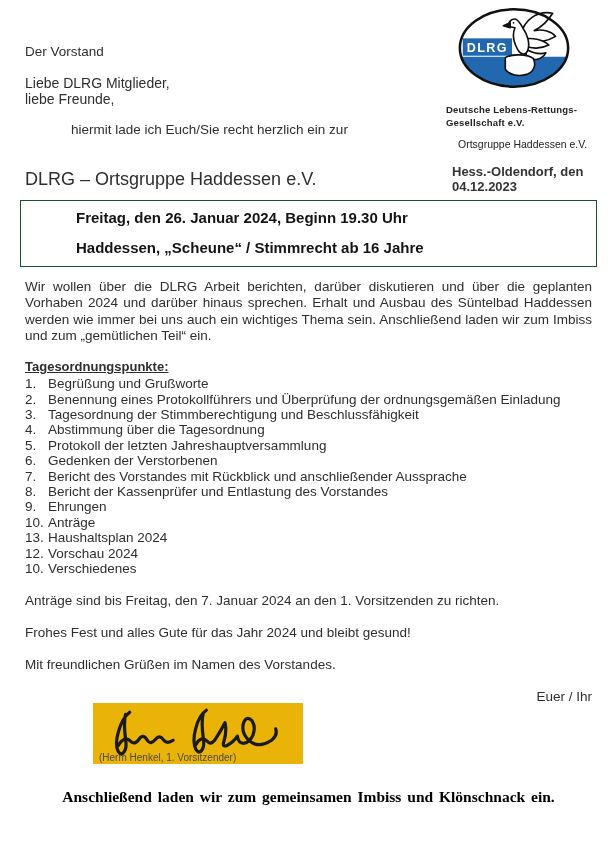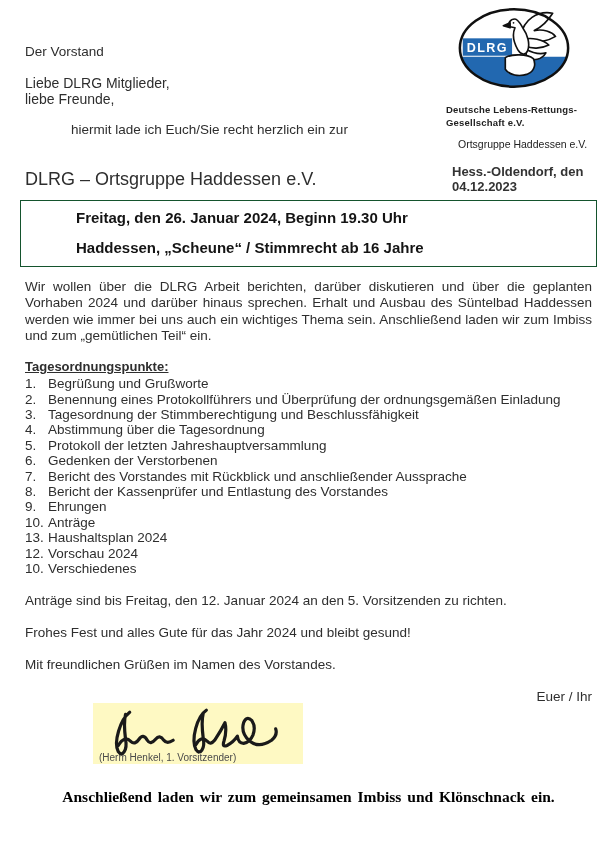--- a/index.html
+++ b/index.html
@@ -41,21 +41,21 @@
   .agenda-row { display:flex; font-size:13.5px; line-height:15.4px; }
   .agenda-num { flex:0 0 23px; }
   .agenda-text { flex:1; }
 
   .deadline  { margin-top:17px; font-size:13.5px; line-height:16px; }
   .wishes    { margin-top:16px; font-size:13.5px; line-height:16px; }
   .regards   { margin-top:16px; font-size:13.5px; line-height:16px; }
   .closing   { margin-top:16px; font-size:13.5px; line-height:16px;text-align:right; }
 
   
-  .signature-block { margin:-2px 0 0 68px; width:210px; background:#fef9c3; }
+  .signature-block { margin:-2px 0 0 68px; width:210px; background:#eab308; }
   .signature-caption { font-size:10px; color:#4a4a4a; margin:-13px 0 0 6px; line-height:12px; }
 
   
   .footer-note {
     margin-top:24px; text-align:center;
     font-family:"Liberation Serif","DejaVu Serif",serif;
     font-weight:bold; font-size:15.5px; color:#000; word-spacing:2px;
   }
   .logo-acronym { font-family:"Liberation Sans","DejaVu Sans",sans-serif; }
 </style>
@@ -161,21 +161,21 @@
       <div class="agenda-row">
           <span class="agenda-num">12.</span>
           <span class="agenda-text">Vorschau 2024</span>
         </div>
       <div class="agenda-row">
           <span class="agenda-num">10.</span>
           <span class="agenda-text">Verschiedenes</span>
         </div>
     </div>
 
-    <div class="deadline">Anträge sind bis Freitag, den 12. Januar 2024 an den 5. Vorsitzenden zu richten.</div>
+    <div class="deadline">Anträge sind bis Freitag, den 7. Januar 2024 an den 1. Vorsitzenden zu richten.</div>
     <div class="wishes">Frohes Fest und alles Gute für das Jahr 2024 und bleibt gesund!</div>
     <div class="regards">Mit freundlichen Grüßen im Namen des Vorstandes.</div>
     <div class="closing">Euer / Ihr</div>
 
     <div class="signature-block">
       <svg width="208" height="58" viewBox="0 0 200 56">
         <g fill="none" stroke="#1a1a1a" stroke-width="3.1" stroke-linecap="round" stroke-linejoin="round">
           <path d="M35,9 C26,16 19,38 24,47 C28,53 33,45 31,35 C30,27 29,19 31,11"></path>
           <path d="M24,41 Q30,31 36,37 Q40,41 44,35 Q48,29 52,36 Q55,41 60,35 Q64,30 68,36 Q71,40 77,36"></path>
           <path d="M109,7 C100,13 94,35 99,45 C103,51 108,44 106,34 C105,26 104,18 106,10"></path>

